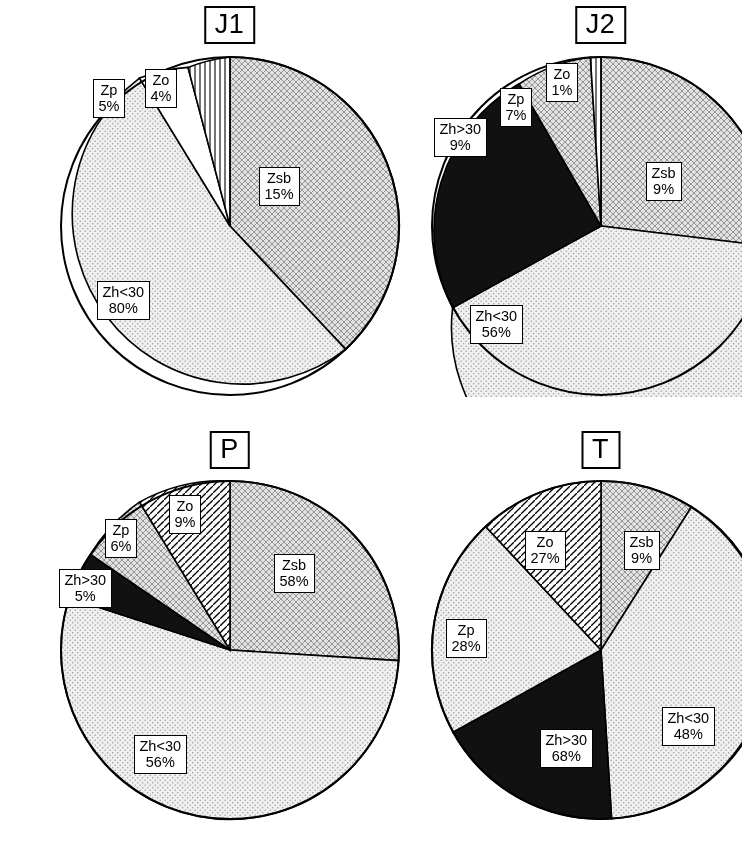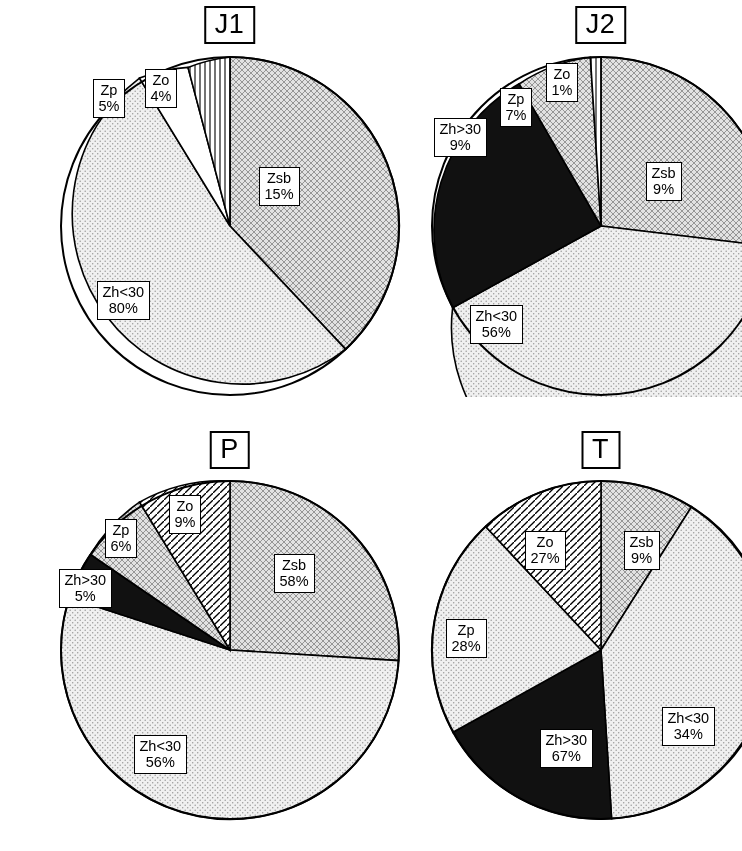--- a/index.html
+++ b/index.html
@@ -238,22 +238,22 @@
       <div class="lbl" style="left:194px; top:52px;">
         <span>Zsb</span>
         <span>9%</span>
       </div>
       <div class="lbl" style="left:16px; top:140px;">
         <span>Zp</span>
         <span>28%</span>
       </div>
       <div class="lbl" style="left:110px; top:250px;">
         <span>Zh&gt;30</span>
-        <span>67%</span>
+        <span>68%</span>
       </div>
       <div class="lbl" style="left:232px; top:228px;">
         <span>Zh&lt;30</span>
-        <span>34%</span>
+        <span>48%</span>
       </div>
     </div>
   </div>
 
 </div>
 
 </body></html>

